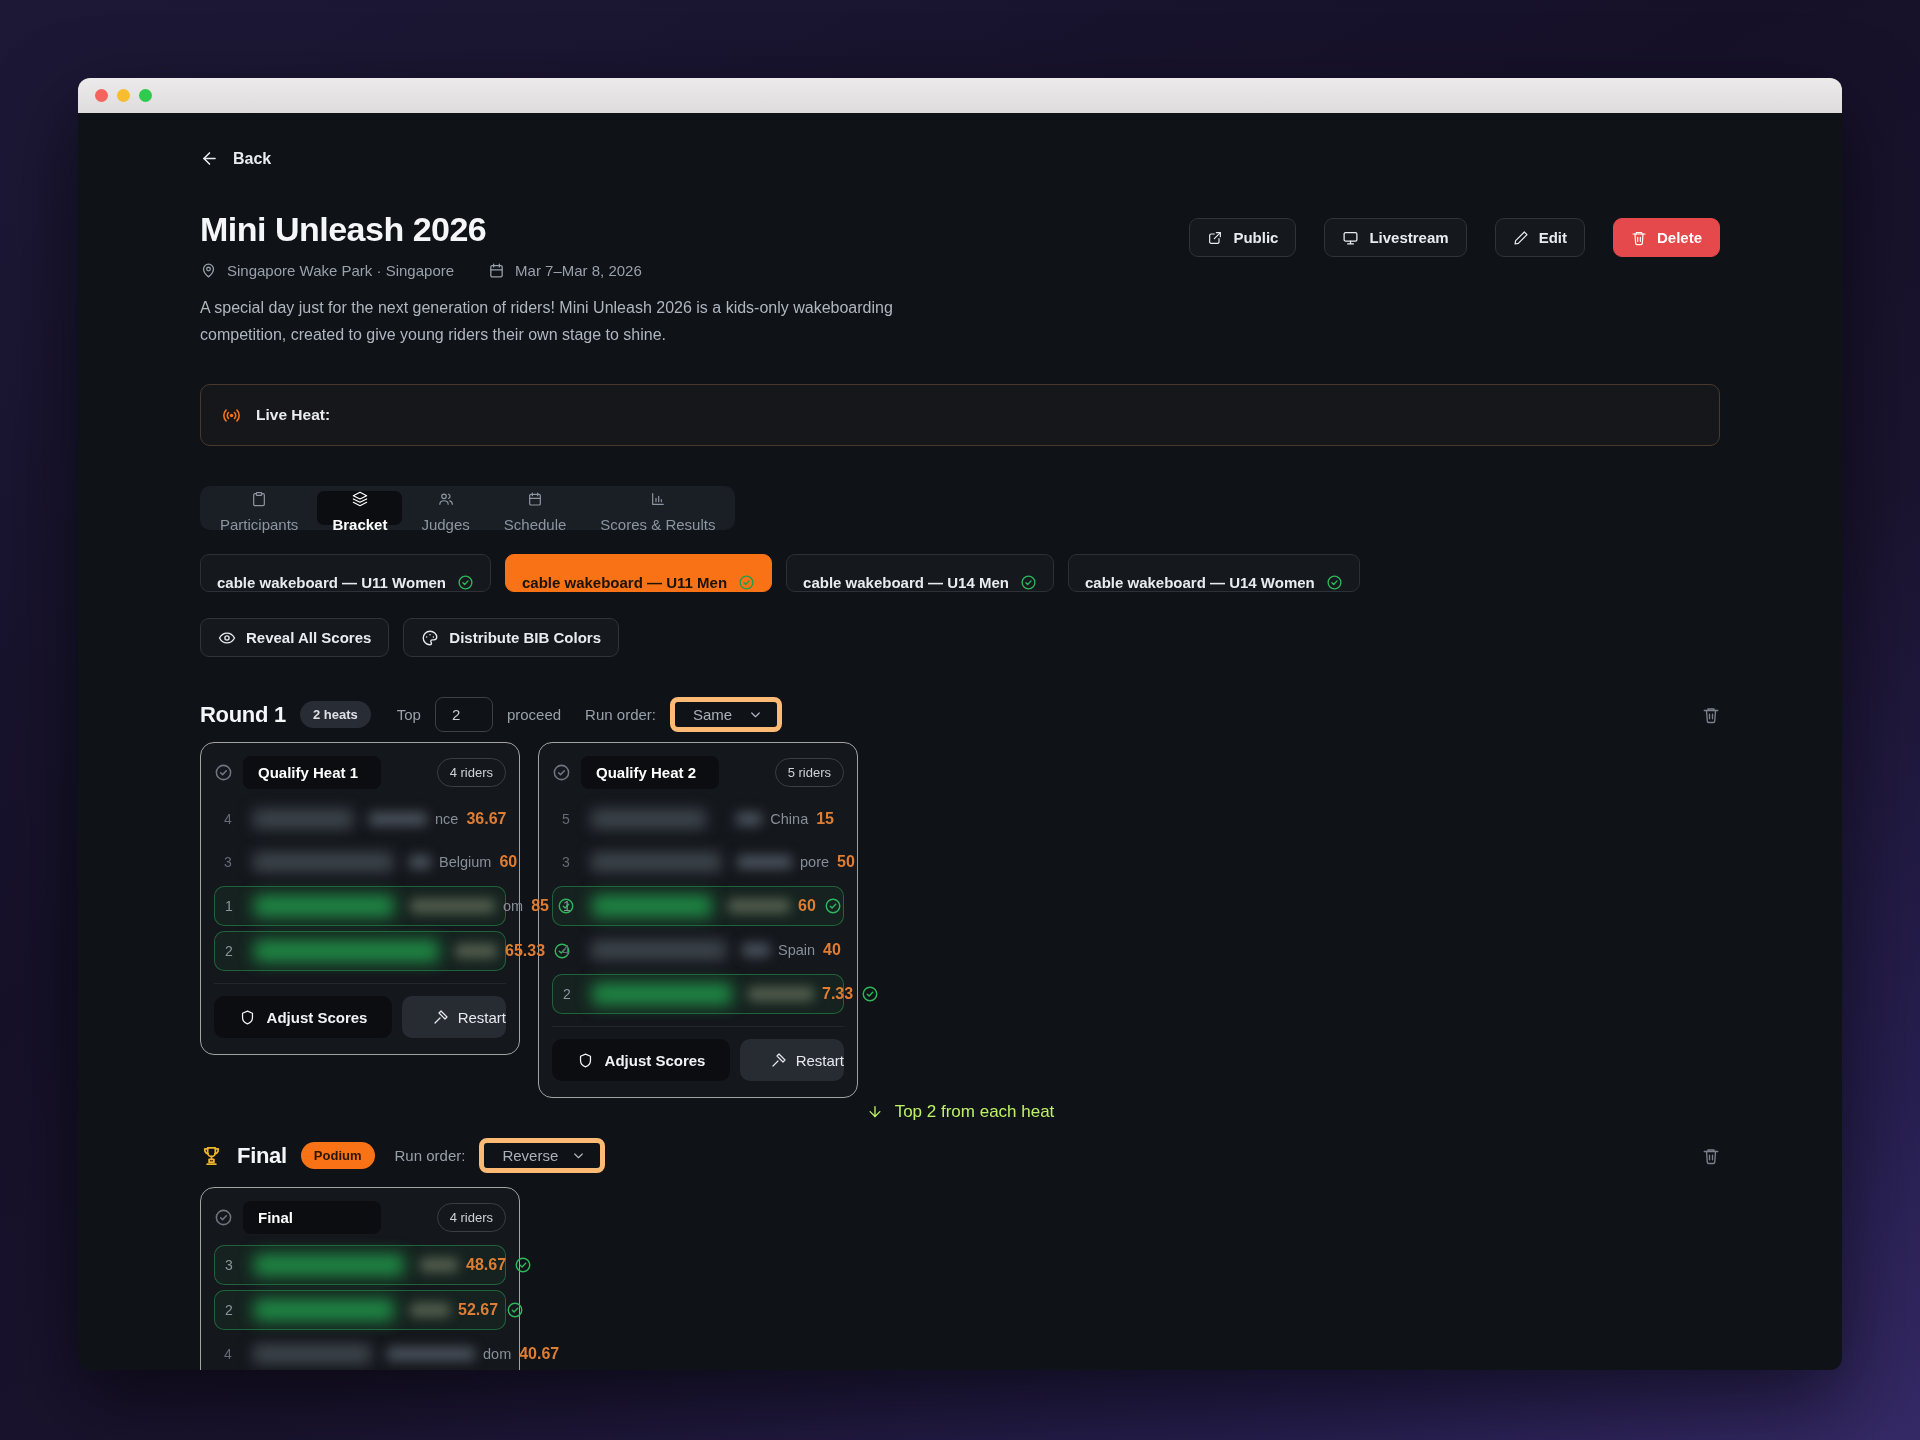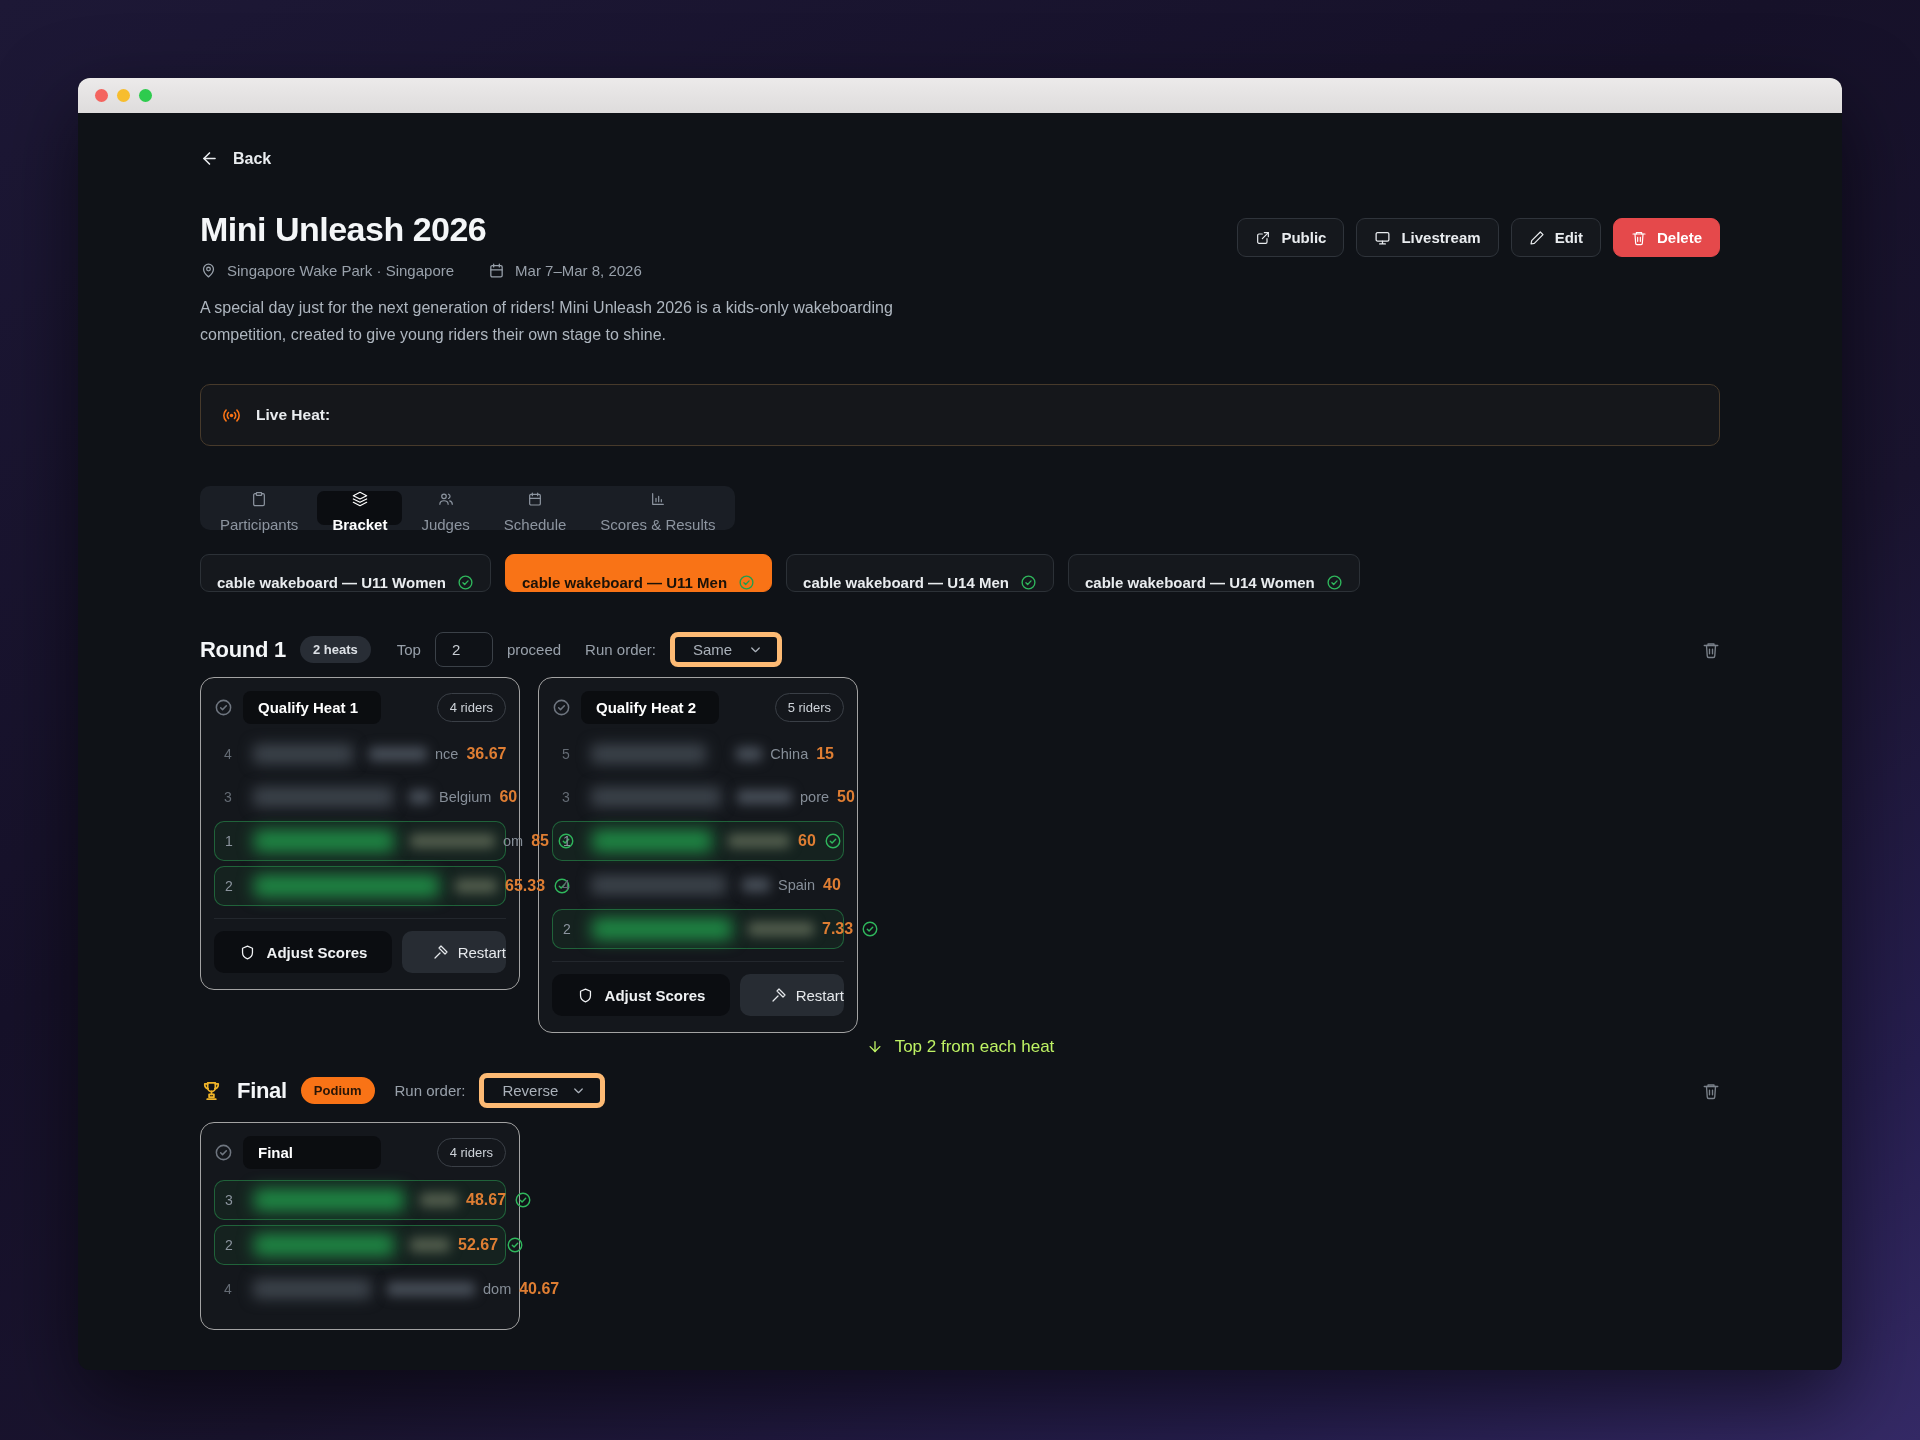--- a/index.html
+++ b/index.html
@@ -26,21 +26,21 @@
   
   .back{ margin-top:36px; display:inline-flex; align-items:center; gap:14px;
     font-size:16px; font-weight:700; color:#e9ecef; cursor:pointer; }
 
   
   .page-head{ display:flex; justify-content:space-between; align-items:flex-start; margin-top:38px; }
   h1{ font-size:34px; font-weight:700; letter-spacing:-.5px; color:#f4f6f8; }
   .meta{ margin-top:13px; display:flex; align-items:center; gap:10px; color:#98a0aa; font-size:15px; }
   .meta .sep{ width:14px; }
   .desc{ margin-top:15px; max-width:710px; font-size:16px; line-height:27px; color:#aeb6bf; }
-  .actions{ display:flex; gap:12px; margin-top:8px;margin-left:36px; }
+  .actions{ display:flex; gap:28px; margin-top:8px;margin-left:36px; }
   .btn{ display:inline-flex; align-items:center; gap:10px; height:39px; padding:0 17px;
     border-radius:9px; font-size:15px; font-weight:600; color:#e9ecef;
     background:#15181d; border:1px solid #2f343b; cursor:pointer; }
   .btn.danger{ background:#e5494b; border-color:#e5494b; color:#fff; }
 
   
   .livebar{ margin-top:36px; height:62px; border-radius:10px; border:1px solid #473a2b;
     background:#15171b; display:flex; align-items:center; padding:0 20px; gap:14px; }
   .livebar .lbl{ font-size:15.5px; font-weight:700; }
   .select{ display:flex; align-items:center; justify-content:space-between;
@@ -378,20 +378,34 @@
           </svg>
       </div>
       <div class="chip">
         <span>cable wakeboard — U14 Women</span>
         <svg class="ic ck" width="17" height="17">
             <use href="#i-ckc"></use>
           </svg>
       </div>
     </div>
 
+    <div class="tools">
+      <div class="btn">
+        <svg class="ic" width="18" height="18">
+            <use href="#i-eye"></use>
+          </svg>
+        <span>Reveal All Scores</span>
+      </div>
+      <div class="btn">
+        <svg class="ic" width="18" height="18">
+            <use href="#i-pal"></use>
+          </svg>
+        <span>Distribute BIB Colors</span>
+      </div>
+    </div>
 
     <div class="sec round">
       <h2>Round 1</h2>
       <span class="pill">2 heats</span>
       <span class="dim top">Top</span>
       <input class="top-input" value="2" style="">
       <span class="dim">proceed</span>
       <span class="dim" style="margin-left:10px">Run order:</span>
       <div class="select ghost small same">
         <span>Same</span>

